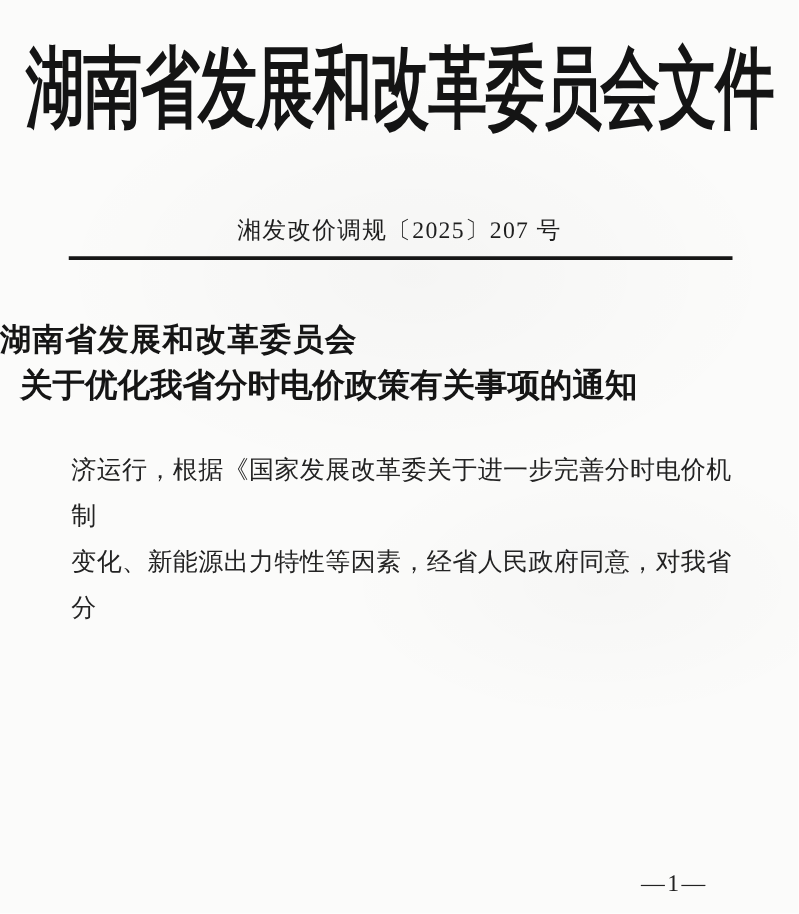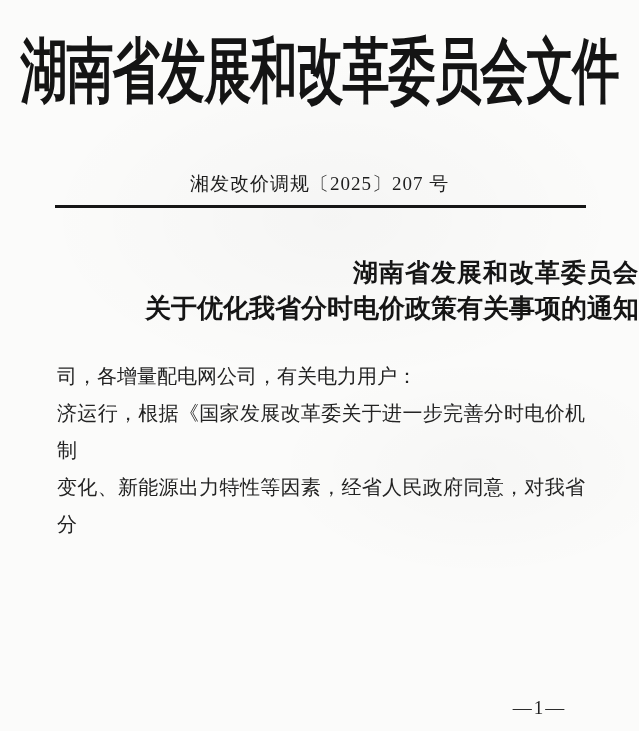--- a/index.html
+++ b/index.html
@@ -52,27 +52,27 @@
     left: 55px;
     width: 531px;
     height: 3px;
     background: #161616;
   }
   .doc-title {
     position: absolute;
     top: 255px;
     left: 0;
     width: 100%;
-    text-align: right;
+    text-align: left;
     font-weight: 700;
     color: #151515;
     line-height: 36px;
   }
   .doc-title .t1 { font-size: 25px; letter-spacing: 1px; }
-  .doc-title .t2 { font-size: 26px; }
+  .doc-title .t2 { font-size: 26px; margin-left: 16px; }
   .body-text {
     position: absolute;
     top: 358px;
     left: 57px;
     width: 528px;
     font-size: 20px;
     line-height: 37px;
     color: #232323;
   }
   .line { text-align: justify; }
@@ -102,21 +102,20 @@
   <div class="doc-number">湘发改价调规〔2025〕207 号</div>
 
   <div class="rule"></div>
 
   <div class="doc-title">
     <div class="t1">湖南省发展和改革委员会</div>
     <div class="t2">关于优化我省分时电价政策有关事项的通知</div>
   </div>
 
   <div class="body-text">
-    <div class="line">司，各增量配电网公司，有关电力用户：</div>
     <div class="line fill">济运行，根据《国家发展改革委关于进一步完善分时电价机制</div>
     <div class="line fill">变化、新能源出力特性等因素，经省人民政府同意，对我省分</div>
 
   </div>
 
   <div class="page-number">—1—</div>
 
 </div>
 
 </body></html>

